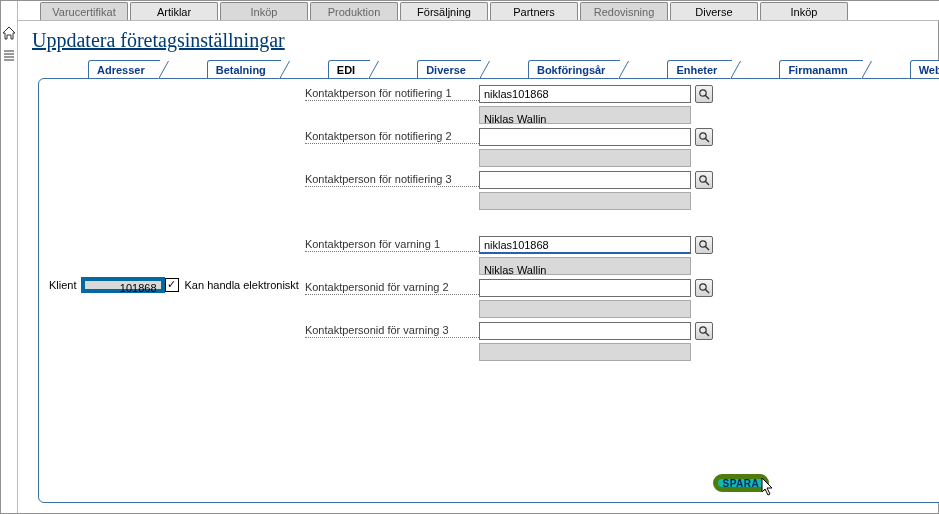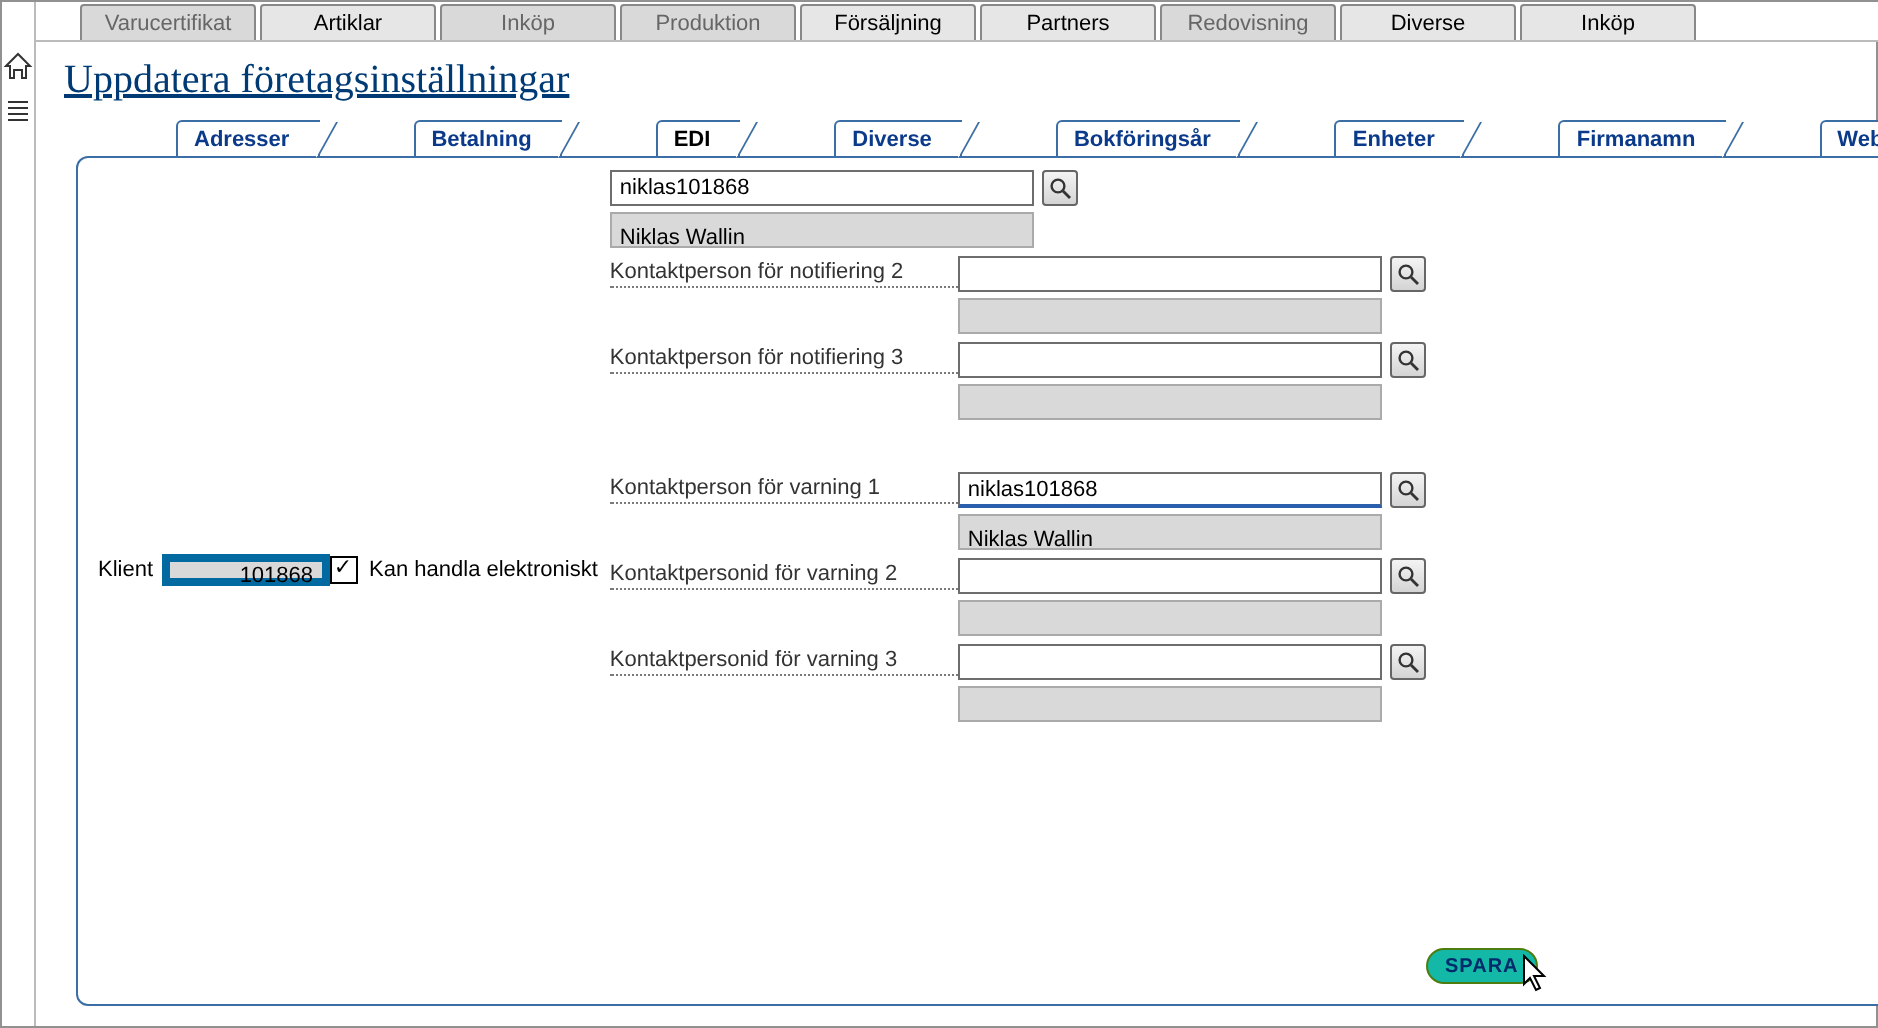--- a/index.html
+++ b/index.html
@@ -156,21 +156,21 @@
     width:18px;height:18px;
     border:1px solid #666;
     background:linear-gradient(#f4f4f4,#d4d4d4);
     border-radius:2px;
     display:flex;align-items:center;justify-content:center;
     cursor:pointer;
   }
   .savebtn {
     margin-top:auto;
     width:56px; height:18px;
-    border:1px solid #4d7c0f;
+    border:5px solid #4d7c0f;
     border-radius:9px;
     background:#14b8a6;
     color:#002a6b;
     font-weight:bold;
     font-size:10px;
     letter-spacing:0.5px;
     display:flex;align-items:center;justify-content:center;
     cursor:pointer;
   }
   
@@ -234,20 +234,21 @@
         <span class="kbox">101868</span>
       </div>
 
       <div class="chk-row">
         <span class="chk" id="chk">✓</span>
         <span>Kan handla elektroniskt</span>
       </div>
 
       <div class="fields" id="fields">
           <div class="frow">
+            <div class="flabel">Kontaktperson för notifiering 1</div>
             <div class="fcol">
               <div class="hrow">
                 <input class="tinput" value="niklas101868" style="">
                 <div class="magbtn">
                   <svg width="12" height="12" viewBox="0 0 12 12">
                     <circle cx="5" cy="5" r="3.2" fill="none" stroke="#333" stroke-width="1.2"></circle>
                     <line x1="7.5" y1="7.5" x2="11" y2="11" stroke="#333" stroke-width="1.4"></line>
                   </svg>
                 </div>
               </div>

